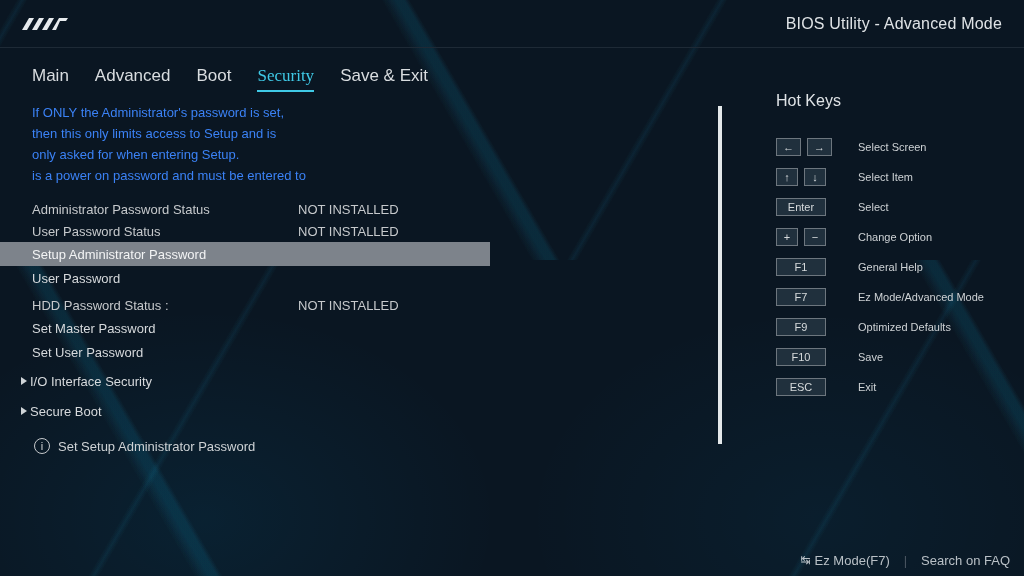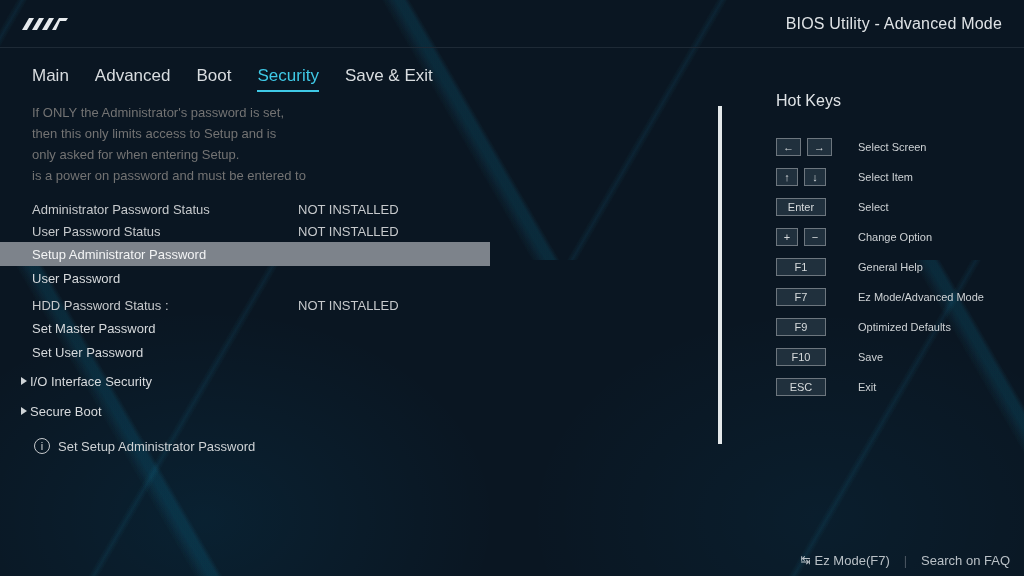--- a/index.html
+++ b/index.html
@@ -37,21 +37,21 @@
   .app-title { font-size: 16px; color: #dfe3e6; letter-spacing: 0.2px; }
 
   
   .tabbar {
     display: flex; gap: 26px;
     padding: 18px 32px 10px;
     font-size: 17px;
     position: relative; z-index: 2;
   }
   .tab { color: #d9dde0; cursor: pointer; padding-bottom: 4px; }
-  .tab.active { color: #3fc9e6; border-bottom: 2px solid #3fc9e6; }
+  .tab.active { color: #3fc9e6; border-bottom: 2px solid #3fc9e6; font-family: Liberation Serif, serif; }
 
   
   .main {
     display: flex;
     padding: 0 0 0 32px;
     position: relative; z-index: 2;
   }
   .content {
     width: 690px;
     padding-right: 10px;
@@ -59,21 +59,21 @@
   }
   .scrollbar-track {
     position: absolute; right: 0; top: 4px; height: 338px; width: 4px;
     background: #2b3844;
   }
   .scrollbar-thumb {
     position: absolute; right: 0; top: 4px; height: 338px; width: 4px;
     background: #e4e8ea;
   }
 
-  .help-text { color: #737373; line-height: 21px; margin-bottom: 12px; max-width: 520px; }
+  .help-text { color: #3b82f6; line-height: 21px; margin-bottom: 12px; max-width: 520px; }
   .help-text div { white-space: nowrap; }
 
   .row {
     display: flex; align-items: center;
     height: 22px;
     color: #c6c9cc;
   }
   .row .label { width: 266px; }
   .row .value { color: #c6c9cc; }
 

